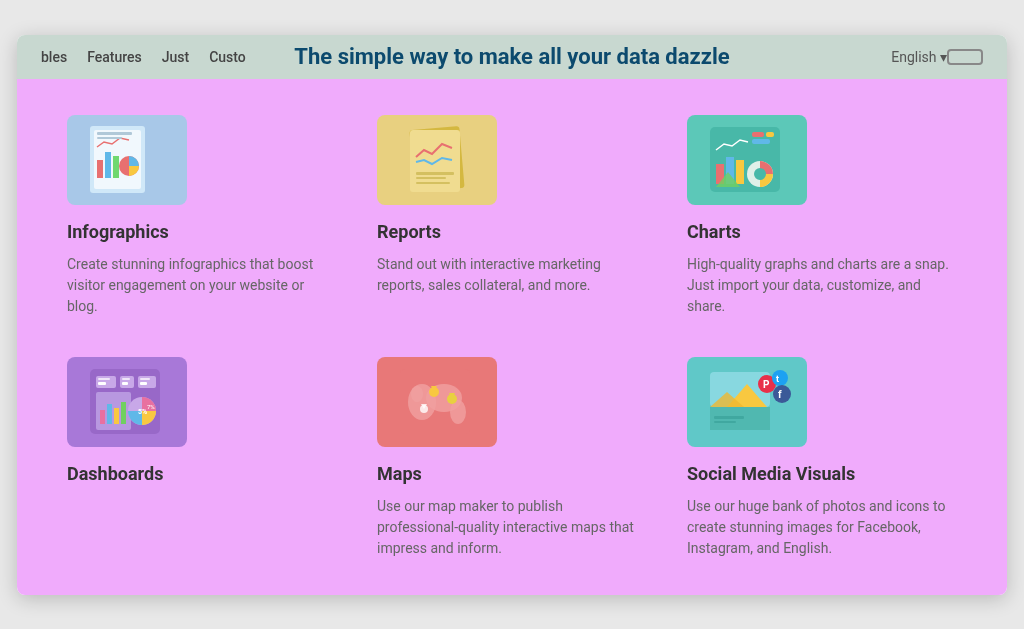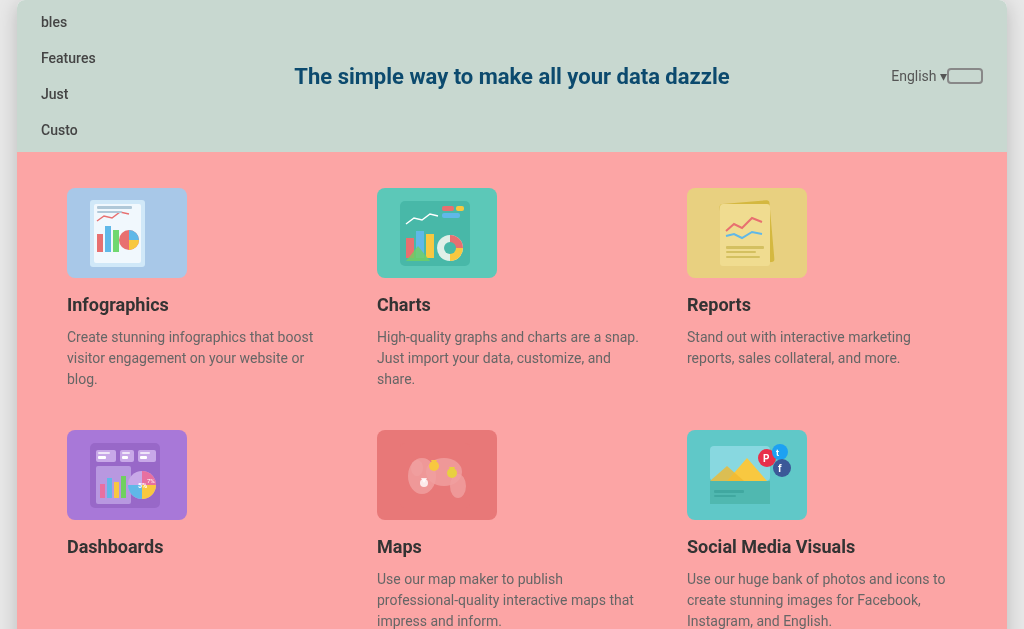--- a/index.html
+++ b/index.html
@@ -22,22 +22,21 @@
       background: #c8d8d0;
       padding: 14px 24px;
       display: flex;
       align-items: center;
       gap: 20px;
       position: relative;
     }
     .nav-links {
       display: flex;
       gap: 20px;
-      align-items: flex-start;
-      flex-direction: column;
+      align-items: center;
     }
     .nav-link {
       color: #444;
       font-size: 14px;
       text-decoration: none;
       font-weight: 500;
     }
     .nav-title {
       position: absolute;
       left: 50%;
@@ -60,21 +59,21 @@
       border: 2px solid #888;
       background: transparent;
       padding: 6px 16px;
       border-radius: 4px;
       font-size: 13px;
       cursor: pointer;
       color: #555;
     }
     .main-content {
       padding: 36px 50px;
-      background: #fca5a5;
+      background: #f0abfc;
     }
     .cards-grid {
       display: grid;
       grid-template-columns: repeat(3, 1fr);
       gap: 40px 40px;
     }
     .card {
       display: flex;
       flex-direction: column;
       gap: 12px;
@@ -173,20 +172,40 @@
 
             <rect x="15" y="10" width="35" height="3" rx="1" fill="#b0c8d8"></rect>
             <rect x="15" y="15" width="25" height="2" rx="1" fill="#b0c8d8"></rect>
           </svg>
         </div>
         <div class="card-title">Infographics</div>
         <div class="card-desc">Create stunning infographics that boost visitor engagement on your website or blog.</div>
       </div>
 
       <div class="card">
+        <div class="card-icon icon-reports">
+          <svg viewBox="0 0 90 75" xmlns="http://www.w3.org/2000/svg">
+
+            <rect x="20" y="6" width="50" height="62" rx="3" fill="#d4b840" transform="rotate(-5 45 37)"></rect>
+
+            <rect x="18" y="8" width="50" height="62" rx="3" fill="#f0dc90"></rect>
+
+            <polyline points="24,35 32,28 40,32 50,22 60,26" fill="none" stroke="#e87070" stroke-width="2"></polyline>
+            <polyline points="24,40 32,38 40,42 50,36 60,38" fill="none" stroke="#60b8e8" stroke-width="2"></polyline>
+
+            <rect x="24" y="50" width="38" height="3" rx="1" fill="#d4c060"></rect>
+            <rect x="24" y="55" width="30" height="2" rx="1" fill="#d4c060"></rect>
+            <rect x="24" y="60" width="34" height="2" rx="1" fill="#d4c060"></rect>
+          </svg>
+        </div>
+        <div class="card-title">Reports</div>
+        <div class="card-desc">Stand out with interactive marketing reports, sales collateral, and more.</div>
+      </div>
+
+      <div class="card">
         <div class="card-icon icon-charts">
           <svg viewBox="0 0 90 75" xmlns="http://www.w3.org/2000/svg">
 
             <rect x="8" y="5" width="70" height="65" rx="5" fill="#48b8a8"></rect>
 
             <rect x="50" y="10" width="12" height="5" rx="2" fill="#e87070"></rect>
             <rect x="64" y="10" width="8" height="5" rx="2" fill="#f8c840"></rect>
             <rect x="50" y="17" width="18" height="5" rx="2" fill="#60b8e8"></rect>
 
             <rect x="14" y="42" width="8" height="20" fill="#e87070"></rect>
@@ -198,40 +217,20 @@
             <path d="M58 52 L71 52 A13 13 0 0 1 58 65 Z" fill="#f8c840"></path>
             <circle cx="58" cy="52" r="6" fill="#48b8a8"></circle>
 
             <polyline points="14,28 22,22 30,24 38,18 46,20" fill="none" stroke="white" stroke-width="1.5"></polyline>
 
             <polygon points="14,65 26,50 38,65" fill="#70d060" opacity="0.8"></polygon>
           </svg>
         </div>
         <div class="card-title">Charts</div>
         <div class="card-desc">High-quality graphs and charts are a snap. Just import your data, customize, and share.</div>
-      </div>
-
-      <div class="card">
-        <div class="card-icon icon-reports">
-          <svg viewBox="0 0 90 75" xmlns="http://www.w3.org/2000/svg">
-
-            <rect x="20" y="6" width="50" height="62" rx="3" fill="#d4b840" transform="rotate(-5 45 37)"></rect>
-
-            <rect x="18" y="8" width="50" height="62" rx="3" fill="#f0dc90"></rect>
-
-            <polyline points="24,35 32,28 40,32 50,22 60,26" fill="none" stroke="#e87070" stroke-width="2"></polyline>
-            <polyline points="24,40 32,38 40,42 50,36 60,38" fill="none" stroke="#60b8e8" stroke-width="2"></polyline>
-
-            <rect x="24" y="50" width="38" height="3" rx="1" fill="#d4c060"></rect>
-            <rect x="24" y="55" width="30" height="2" rx="1" fill="#d4c060"></rect>
-            <rect x="24" y="60" width="34" height="2" rx="1" fill="#d4c060"></rect>
-          </svg>
-        </div>
-        <div class="card-title">Reports</div>
-        <div class="card-desc">Stand out with interactive marketing reports, sales collateral, and more.</div>
       </div>
 
       <div class="card">
         <div class="card-icon icon-dashboards">
           <svg viewBox="0 0 90 75" xmlns="http://www.w3.org/2000/svg">
 
             <rect x="8" y="5" width="70" height="65" rx="5" fill="#9868c8"></rect>
 
             <rect x="14" y="12" width="20" height="12" rx="2" fill="#c8a8e8"></rect>
             <rect x="38" y="12" width="14" height="12" rx="2" fill="#c8a8e8"></rect>

